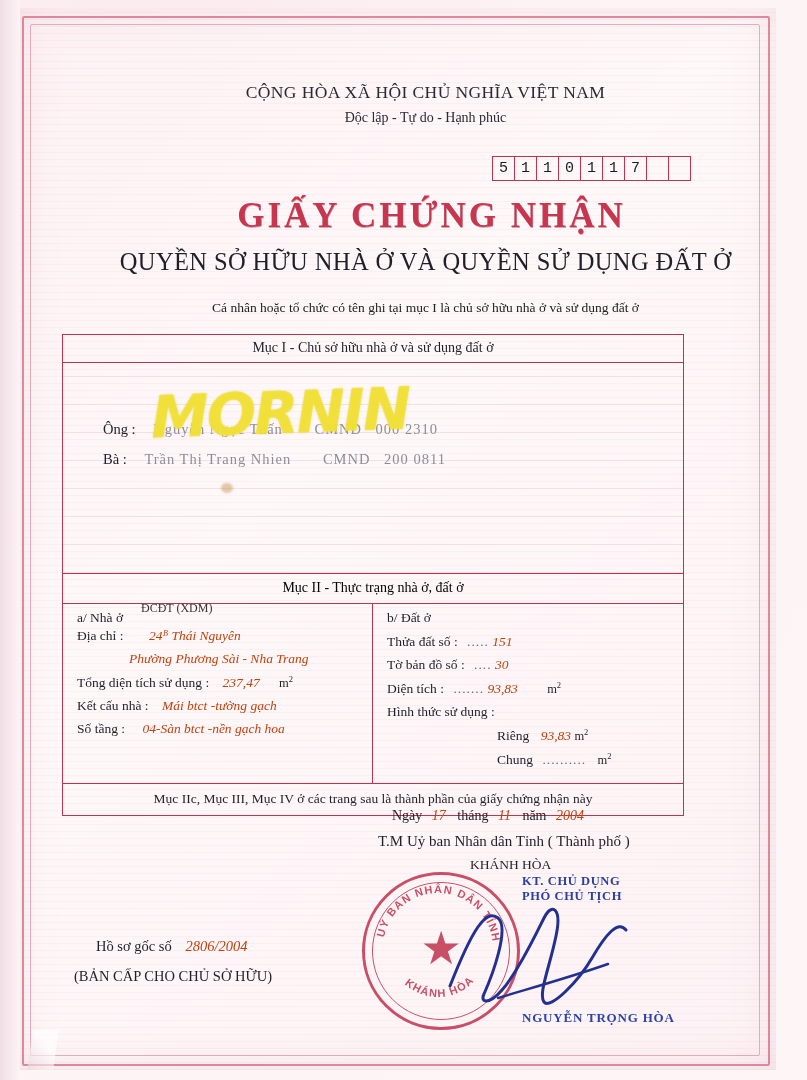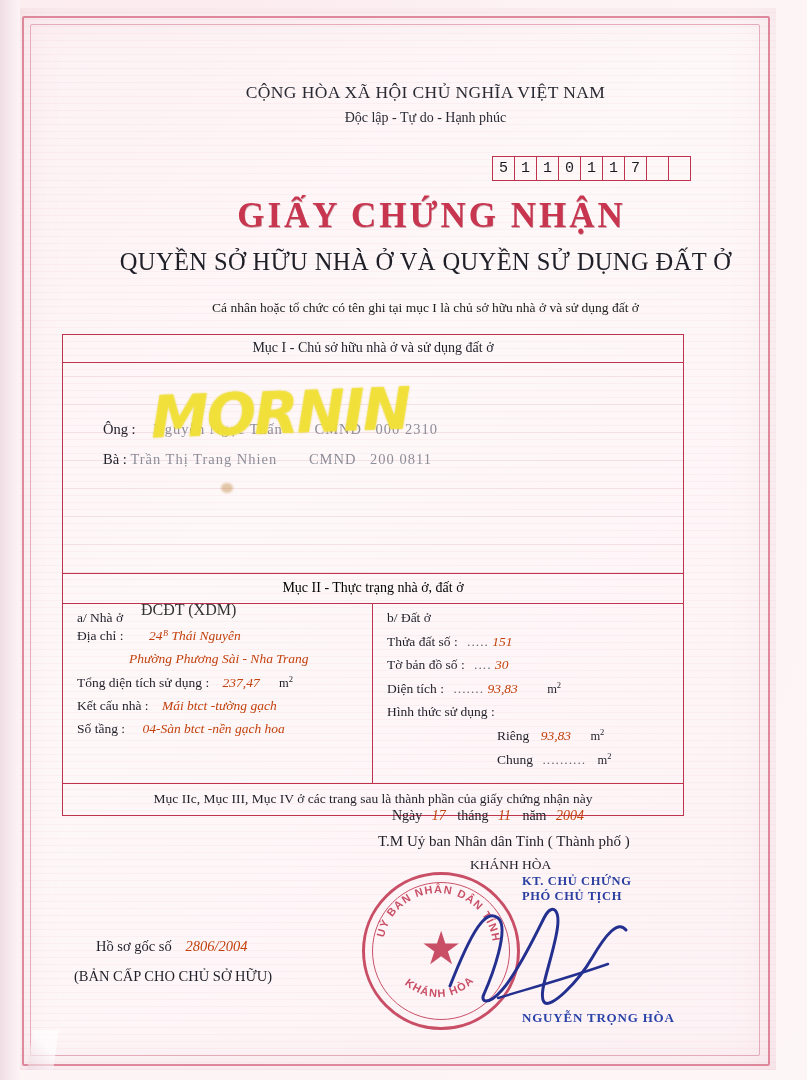--- a/index.html
+++ b/index.html
@@ -209,21 +209,21 @@
   }
   .fld {
     font-size: 13.5px;
     color: #1f1f28;
     margin-bottom: 7px;
     white-space: nowrap;
     position: relative;
   }
   .dots { letter-spacing: 1px; color: #6a6a76; }
   .tiny {
-    font-size: 16px;
+    font-size: 12px;
     position: absolute;
     left: 64px;
     top: -9px;
     color: #333;
   }
   .unit { font-size: 12.5px; }
   .unit sup { font-size: 8.5px; }
   .foot-row {
     text-align: center;
     font-size: 13.5px;
@@ -375,21 +375,21 @@
 
     <div class="sec1">
       <div class="owner-line" style="top:58px;">
         <span class="lbl">Ông :</span>
         <span class="val" style="margin-left:14px;">Nguyễn Ngọc Tuấn</span>
         <span class="id" style="margin-left:28px;">CMND</span>
         <span class="id" style="margin-left:10px;">000 2310</span>
       </div>
       <div class="owner-line" style="top:88px;">
         <span class="lbl">Bà :</span>
-        <span class="val" style="">Trần Thị Trang Nhien</span>
+        <span class="val" style="margin-left:14px;">Trần Thị Trang Nhien</span>
         <span class="id" style="margin-left:28px;">CMND</span>
         <span class="id" style="margin-left:10px;">200 0811</span>
       </div>
       <div class="marker">MORNIN</div>
       <div class="stain"></div>
     </div>
 
     <div class="sec2-head">Mục II - Thực trạng nhà ở, đất ở</div>
 
     <div class="sec2">
@@ -437,21 +437,21 @@
           <span class="dots" style="margin-left:6px;">.......</span>
           <span class="handw">93,83</span>
           <span class="unit" style="margin-left:26px;">m<sup>2</sup></span>
         </div>
         <div class="fld">
           <span>Hình thức sử dụng :</span>
         </div>
         <div class="fld" style="padding-left:110px;">
           <span>Riêng</span>
           <span class="handw" style="margin-left:8px;">93,83</span>
-          <span class="unit" style="margin-left:16px;">m<sup>2</sup></span>
+          <span class="unit" style="">m<sup>2</sup></span>
         </div>
         <div class="fld" style="padding-left:110px;">
           <span>Chung</span>
           <span class="dots" style="margin-left:6px;">..........</span>
           <span class="unit" style="margin-left:8px;">m<sup>2</sup></span>
         </div>
       </div>
     </div>
 
     <div class="foot-row">Mục IIc, Mục III, Mục IV ở các trang sau là thành phần của giấy chứng nhận này</div>
@@ -461,21 +461,21 @@
     <span>Ngày</span>
     <span class="handw" style="margin-left:6px;">17</span>
     <span style="margin-left:8px;">tháng</span>
     <span class="handw" style="margin-left:6px;">11</span>
     <span style="margin-left:8px;">năm</span>
     <span class="handw" style="margin-left:6px;">2004</span>
   </div>
 
   <div class="tm-line">T.M Uỷ ban Nhân dân Tỉnh ( Thành phố )</div>
   <div class="province">KHÁNH HÒA</div>
-  <div class="kt">KT. CHỦ CHỨNG</div>
+  <div class="kt">KT. CHỦ DỤNG</div>
   <div class="kt2">PHÓ CHỦ TỊCH</div>
 
   <div class="seal">
     <div class="seal-text">
       <svg width="146" height="146" viewBox="0 0 146 146">
         <defs>
           <path id="arcTop" d="M 18,73 A 55,55 0 0 1 128,73"></path>
           <path id="arcBot" d="M 24,73 A 49,49 0 0 0 122,73"></path>
         </defs>
         <text fill="#c0334e" font-size="11" font-family="Liberation Sans, sans-serif" font-weight="bold" letter-spacing="1.2">

